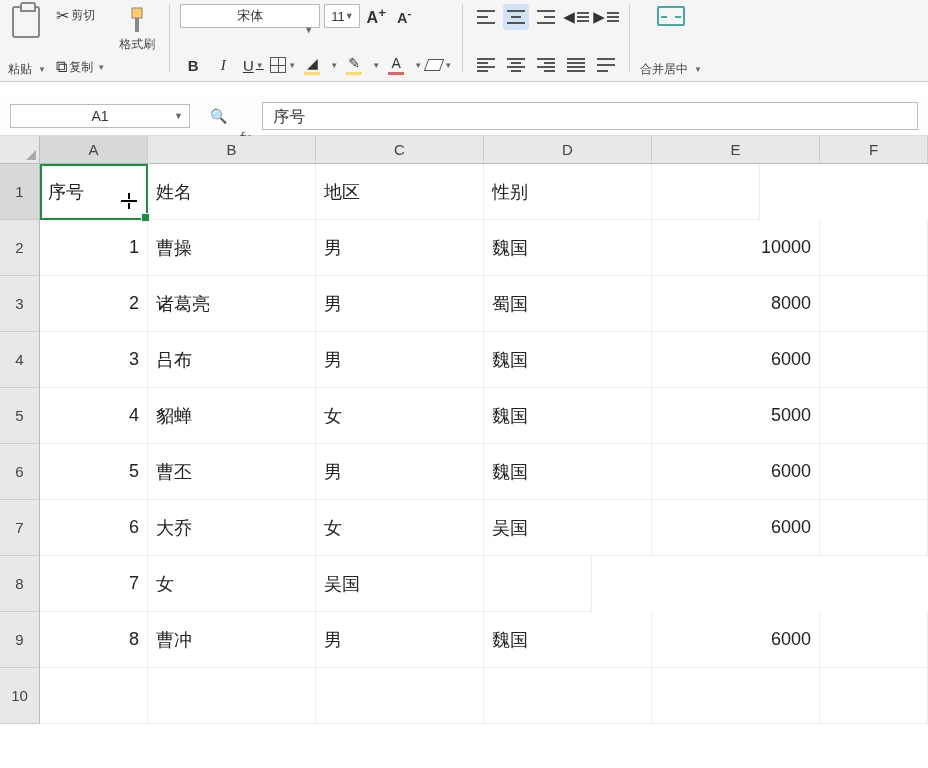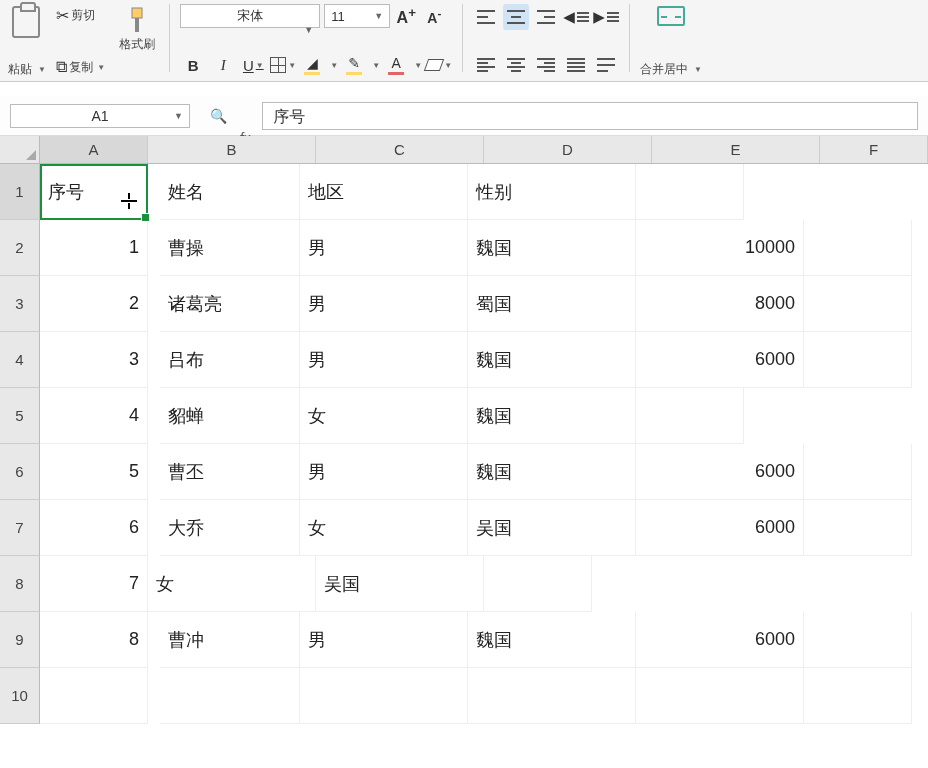--- a/index.html
+++ b/index.html
@@ -15,21 +15,21 @@
 
 .icon-clipboard { width: 28px; height: 32px; border: 2px solid #888; border-radius: 3px; position: relative; }
 .icon-clipboard::before { content: ""; position: absolute; top: -6px; left: 6px; width: 12px; height: 6px; border: 2px solid #888; border-radius: 3px 3px 0 0; background: #f5f5f5; }
 
 .icon-scissors { font-size: 16px; }
 .icon-copy { font-size: 16px; }
 
 .font-select { display: flex; align-items: center; border: 1px solid #bbb; background: #fff; padding: 2px 6px; height: 24px; font-size: 13px; }
 .font-select .caret { margin-left: auto; font-size: 9px; color: #666; }
 .font-name { width: 140px; flex-direction: column; }
-.font-size { width: 66px; }
+.font-size { width: 36px; }
 
 .icon-btn { width: 24px; height: 24px; display: inline-flex; align-items: center; justify-content: center; cursor: pointer; border-radius: 3px; }
 .icon-Ap { font-size: 16px; font-weight: bold; }
 .icon-Am { font-size: 14px; font-weight: bold; }
 
 .fmt-btn { width: 26px; height: 26px; display: inline-flex; align-items: center; justify-content: center; font-size: 15px; cursor: pointer; border-radius: 3px; }
 .bold { font-weight: bold; }
 .italic { font-style: italic; font-family: serif; }
 .underline { text-decoration: underline; }
 
@@ -65,21 +65,21 @@
 .col-E { width: 168px; }
 .col-F { width: 108px; }
 
 .rows { }
 .row { display: flex; height: 56px; }
 .row-h { width: 40px; background: #e8e8e8; border-right: 1px solid #bbb; border-bottom: 1px solid #ccc; text-align: center; display: flex; align-items: center; justify-content: center; font-size: 15px; color: #444; }
 .row-1 .row-h { background: #d8d8d8; }
 .cell { border-right: 1px solid #eee; border-bottom: 1px solid #eee; display: flex; align-items: center; padding: 0 8px; font-size: 18px; color: #222; }
 .c-A { width: 108px; justify-content: flex-end; }
 .row-1 .c-A { justify-content: flex-start; }
-.c-B { width: 140px; margin-left: 12px; }
+.c-B { width: 168px; }
 .c-C { width: 168px; }
 .c-D { width: 168px; }
 .c-E { width: 168px; justify-content: flex-end; }
 .row-1 .c-E { justify-content: flex-start; }
 .c-F { width: 108px; }
 
 .active-cell { position: absolute; left: 40px; top: 28px; width: 108px; height: 56px; border: 2px solid #1a8f3c; pointer-events: none; }
 .active-cell::after { content: ""; position: absolute; right: -4px; bottom: -4px; width: 7px; height: 7px; background: #1a8f3c; border: 1px solid #fff; }
 
 .cursor-plus { position: absolute; left: 120px; top: 56px; width: 18px; height: 18px; pointer-events: none; }
@@ -339,20 +339,21 @@
         <div class="cell c-D">魏国</div>
         <div class="cell c-E">6000</div>
         <div class="cell c-F"></div>
       </div>
       <div class="row row-5">
         <div class="row-h">5</div>
         <div class="cell c-A">4</div>
         <div class="cell c-B">貂蝉</div>
         <div class="cell c-C">女</div>
         <div class="cell c-D">魏国</div>
+        <div class="cell c-E">5000</div>
         <div class="cell c-F"></div>
       </div>
       <div class="row row-6">
         <div class="row-h">6</div>
         <div class="cell c-A">5</div>
         <div class="cell c-B">曹丕</div>
         <div class="cell c-C">男</div>
         <div class="cell c-D">魏国</div>
         <div class="cell c-E">6000</div>
         <div class="cell c-F"></div>

